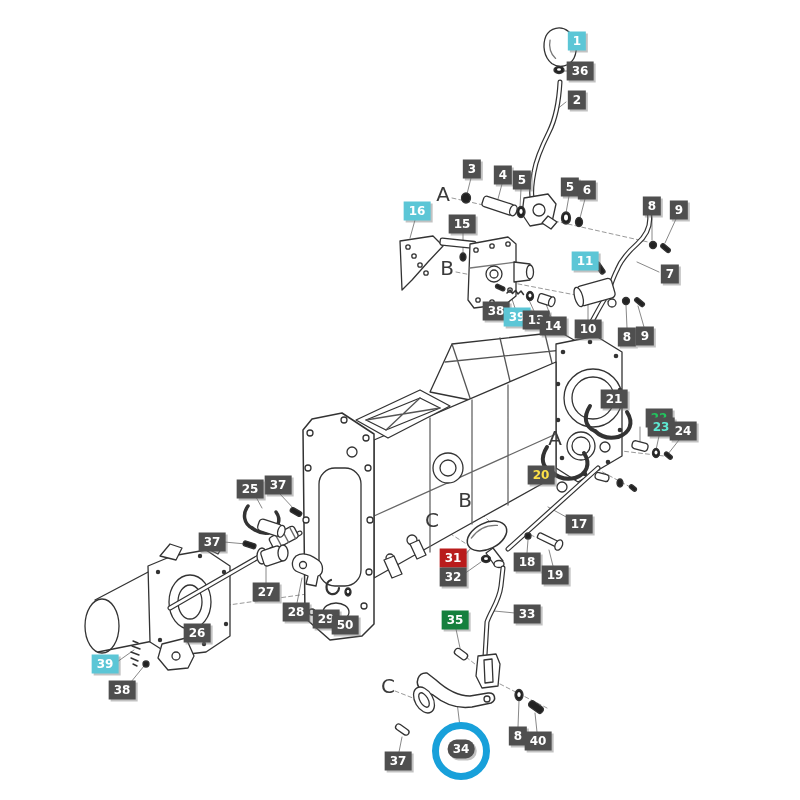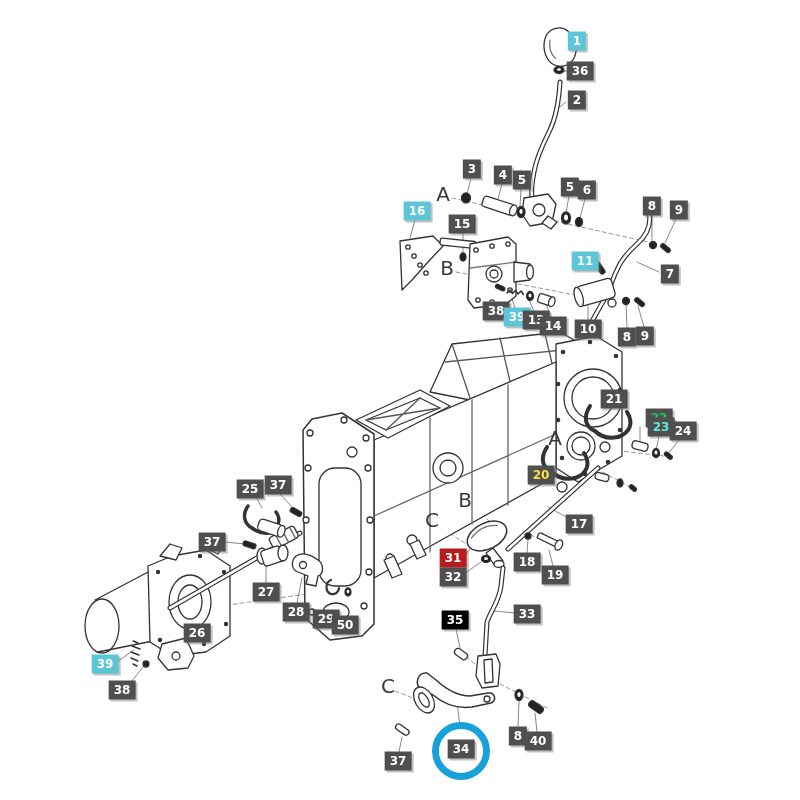--- a/index.html
+++ b/index.html
@@ -404,28 +404,28 @@
       <div class="plabel" style="left: 579px; top: 524px; background: rgb(79, 79, 79); color: rgb(255, 255, 255); text-align: center;">17</div>
       <div class="plabel" style="left: 212px; top: 542px; background: rgb(79, 79, 79); color: rgb(255, 255, 255);">37</div>
       <div class="plabel hl" style="left: 453px; top: 558px; background: #b91c1c; color: rgb(255, 255, 255);">31</div>
       <div class="plabel" style="left: 527px; top: 562px; background: rgb(79, 79, 79); color: rgb(255, 255, 255);">18</div>
       <div class="plabel" style="left: 555px; top: 575px; background: rgb(79, 79, 79); color: rgb(255, 255, 255);">19</div>
       <div class="plabel" style="left: 453px; top: 577px; background: rgb(79, 79, 79); color: rgb(255, 255, 255);">32</div>
       <div class="plabel" style="left: 266px; top: 592px; background: rgb(79, 79, 79); color: rgb(255, 255, 255);">27</div>
       <div class="plabel" style="left: 296px; top: 612px; background: rgb(79, 79, 79); color: rgb(255, 255, 255);">28</div>
       <div class="plabel" style="left: 527px; top: 614px; background: rgb(79, 79, 79); color: rgb(255, 255, 255);">33</div>
       <div class="plabel" style="left: 326px; top: 619px; background: rgb(79, 79, 79); color: rgb(255, 255, 255);">29</div>
-      <div class="plabel" style="left: 455px; top: 620px; background: #000000; color: rgb(255, 255, 255);">35</div>
+      <div class="plabel" style="left: 455px; top: 620px; background: #15803d; color: rgb(255, 255, 255);">35</div>
       <div class="plabel" style="left: 345px; top: 625px; background: rgb(79, 79, 79); color: rgb(255, 255, 255);">50</div>
       <div class="plabel" style="left: 197px; top: 633px; background: rgb(79, 79, 79); color: rgb(255, 255, 255);">26</div>
       <div class="plabel hl" style="left: 105px; top: 664px; background: rgb(92, 198, 214); color: rgb(255, 255, 255);">39</div>
       <div class="plabel" style="left: 122px; top: 690px; background: rgb(79, 79, 79); color: rgb(255, 255, 255);">38</div>
       <div class="plabel" style="left: 518px; top: 736px; background: rgb(79, 79, 79); color: rgb(255, 255, 255);">8</div>
       <div class="plabel" style="left: 538px; top: 741px; background: rgb(79, 79, 79); color: rgb(255, 255, 255);">40</div>
-      <div class="plabel" style="left: 461px; top: 749px; background: rgb(79, 79, 79); color: rgb(255, 255, 255);">34</div>
+      <div class="plabel" style="left: 461px; top: 749px; background: rgb(79, 79, 79); color: rgb(255, 255, 255); border-radius: 9px;">34</div>
       <div class="plabel" style="left: 398px; top: 761px; background: rgb(79, 79, 79); color: rgb(255, 255, 255);">37</div>
       <div class="letter" style="left: 443px; top: 194px;">A</div>
       <div class="letter" style="left: 447px; top: 268px;">B</div>
       <div class="letter" style="left: 555px; top: 438px;">A</div>
       <div class="letter" style="left: 465px; top: 500px;">B</div>
       <div class="letter" style="left: 432px; top: 520px;">C</div>
       <div class="letter" style="left: 388px; top: 686px;">C</div>
     </div>
   <div id="highlight-circle" style="width: 58px; height: 58px; left: 432px; top: 722px; border: 7px solid rgb(24, 160, 218);"></div>
 </div>

